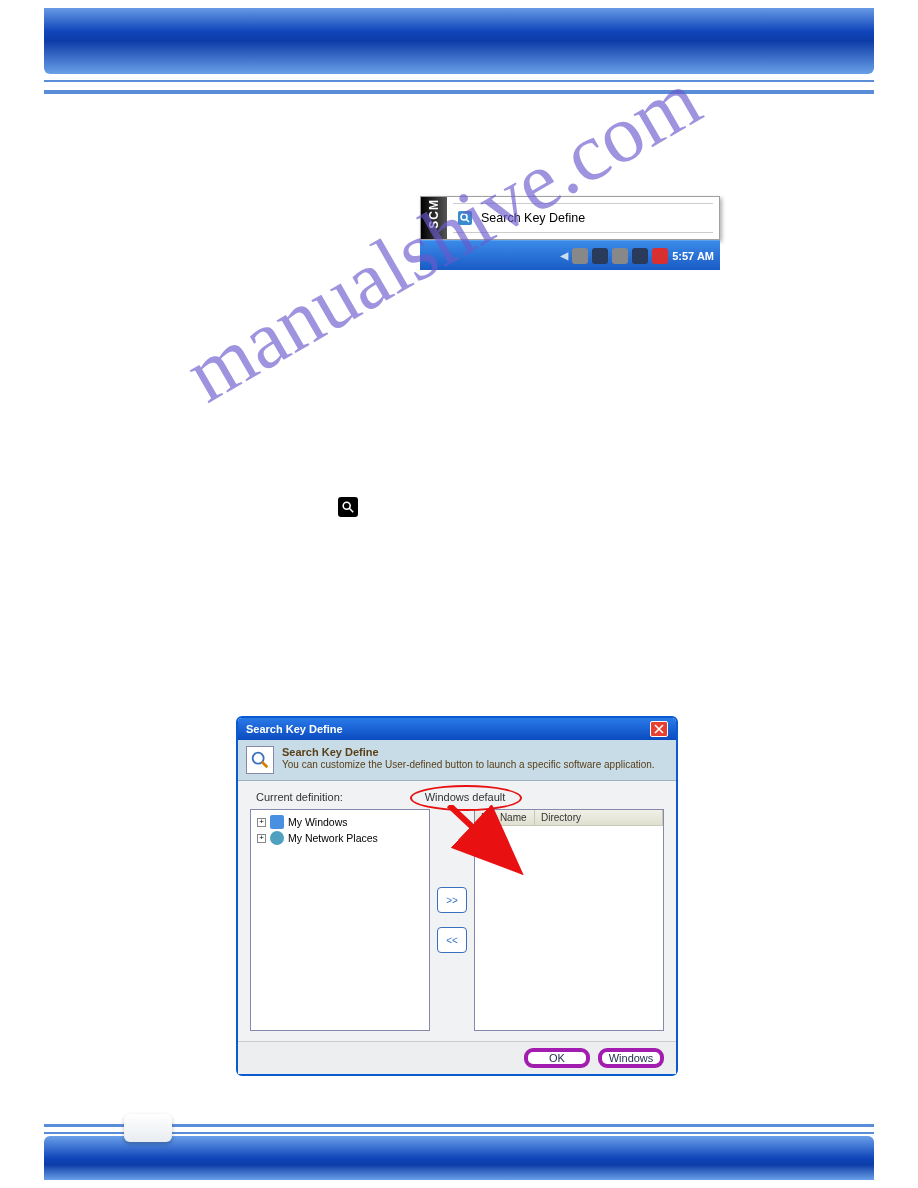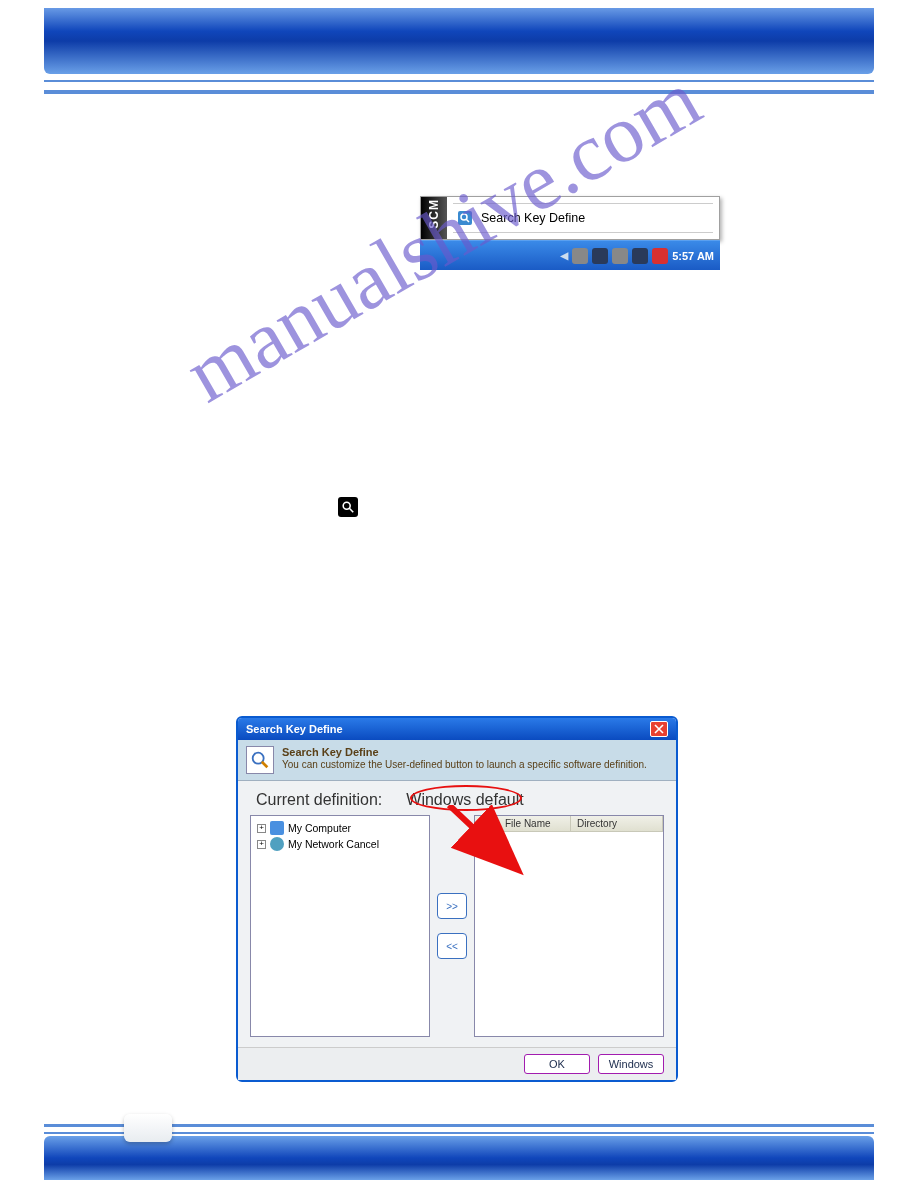--- a/index.html
+++ b/index.html
@@ -171,21 +171,21 @@
   .dlg-banner-text span { color: #5a4018; font-size: 10px; }
   .dlg-body {
     background: #f0f2f4;
     padding: 10px 12px 10px 12px;
     position: relative;
   }
   .cur-def-row {
     display: flex;
     align-items: center;
     margin-bottom: 6px;
-    font-size: 16px;
+    font-size: 11px;
     color: #333;
     position: relative;
   }
   .wd-ellipse {
     position: absolute;
     left: 160px;
     top: -6px;
     width: 112px;
     height: 26px;
     border: 2px solid #e81010;
@@ -248,34 +248,34 @@
     background: linear-gradient(to bottom, #f0f0e8, #e0e0d0);
     border-bottom: 1px solid #c8c8b8;
     display: flex;
     font-size: 10px;
     color: #333;
   }
   .list-col {
     padding: 2px 6px;
     border-right: 1px solid #c8c8b8;
   }
-  .list-col.fn { width: 72px; margin-left: 24px; }
+  .list-col.fn { width: 60px; }
   .list-col.dir { flex: 1; }
   .dlg-footer {
     background: #eceef0;
     padding: 6px 12px;
     display: flex;
     justify-content: flex-end;
     gap: 8px;
     border-top: 1px solid #ccc;
   }
   .dlg-btn {
     width: 66px; height: 20px;
-    border: 1px solid #a21caf;
-    border-radius: 3px;
+    border: 4px solid #a21caf;
+    border-radius: 9px;
     background: #fff;
     font-size: 11px;
     display: flex;
     align-items: center;
     justify-content: center;
     color: #203050;
   }
   .red-arrow {
     position: absolute;
     left: 207px;
@@ -365,21 +365,21 @@
   </div>
   <div class="dlg-banner">
     <span class="dlg-banner-icon">
       <svg viewBox="0 0 24 24" width="22" height="22">
           <circle cx="10" cy="10" r="6" fill="none" stroke="#3a70c0" stroke-width="2"></circle>
           <line x1="14" y1="14" x2="20" y2="20" stroke="#d08000" stroke-width="3"></line>
         </svg>
     </span>
     <span class="dlg-banner-text">
       <b>Search Key Define</b>
-      <span>You can customize the User-defined button to launch a specific software definition.</span>
+      <span>You can customize the User-defined button to launch a specific software application.</span>
     </span>
   </div>
   <div class="dlg-body">
     <div class="cur-def-row">
       <span style="width:150px; padding-left:6px;">Current definition:</span>
       <span style="width:130px; text-align:center;">Windows default</span>
       <span class="wd-ellipse"></span>
     </div>
     <svg class="red-arrow" width="90" height="78" viewBox="0 0 90 78">
       <defs>
@@ -387,26 +387,26 @@
           <path d="M0 0 L12 5 L0 10 z" fill="#e81010"></path>
         </marker>
       </defs>
       <line x1="4" y1="0" x2="70" y2="62" stroke="#e81010" stroke-width="6" marker-end="url(#ah)"></line>
     </svg>
     <div class="dlg-panes">
       <div class="tree-pane">
         <div class="tree-row">
           <span class="tree-expand">+</span>
           <span class="tree-icon"></span>
-          <span>My Computer</span>
+          <span>My Windows</span>
         </div>
         <div class="tree-row">
           <span class="tree-expand">+</span>
           <span class="tree-icon2"></span>
-          <span>My Network Cancel</span>
+          <span>My Network Places</span>
         </div>
       </div>
       <div class="mid-btns">
         <div class="mid-btn">&gt;&gt;</div>
         <div class="mid-btn">&lt;&lt;</div>
       </div>
       <div class="list-pane">
         <div class="list-header">
           <div class="list-col fn">File Name</div>
           <div class="list-col dir">Directory</div>

